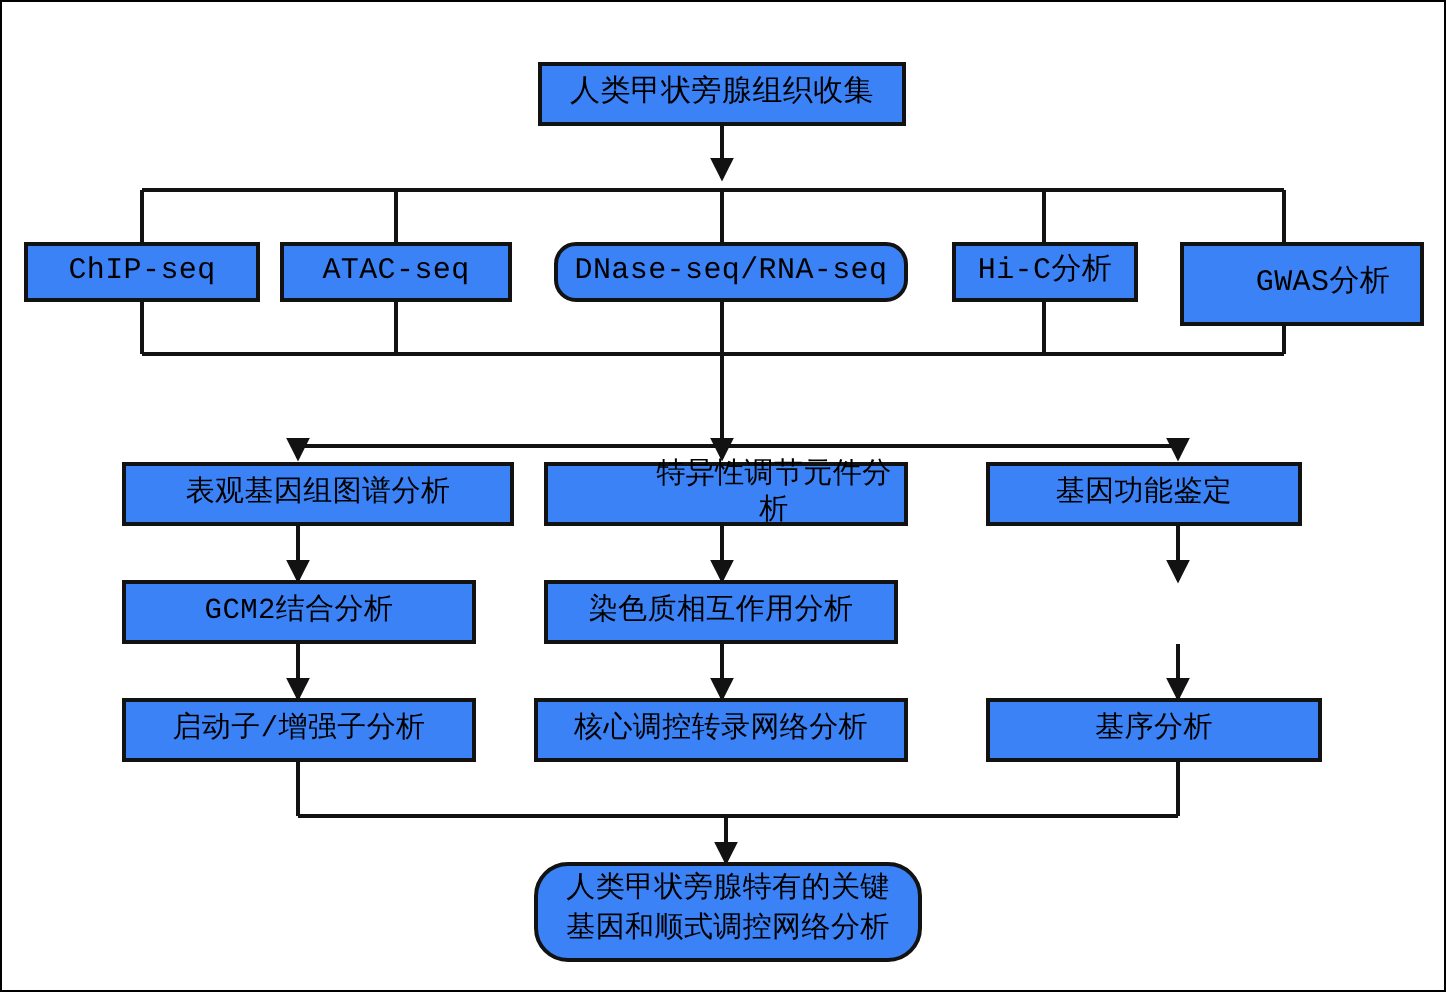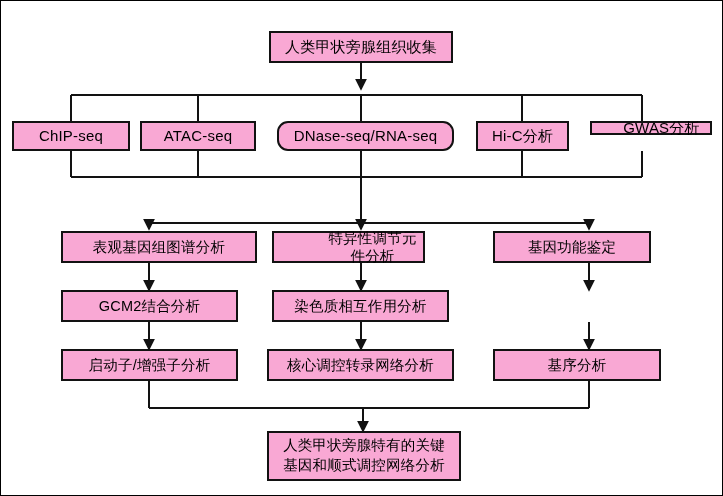--- a/index.html
+++ b/index.html
@@ -20,34 +20,35 @@
   }
   #svg-layer {
     position: absolute;
     left: 0; top: 0;
     width: 723px;
     height: 496px;
   }
   .node {
     position: absolute;
     border: 2px solid #121212;
-    background: #f9a8d4;
+    background: #3b82f6;
     display: flex;
     align-items: center;
     justify-content: center;
     text-align: center;
     color: #000000;
     font-size: 14.5px;
     line-height: 1.25;
     letter-spacing: 0.2px;
     white-space: pre-line;
     z-index: 2;
+    font-family: Liberation Mono, monospace;
   }
   .node.latin { font-size: 15px; }
-  .node.two-line { font-size: 14.5px; line-height: 1.35; }
+  .node.two-line { font-size: 14.5px; line-height: 1.35; border-radius: 17px; }
 </style>
 </head>
 <body>
 
 <div id="canvas">
 
   <svg id="svg-layer" viewBox="0 0 723 496" xmlns="http://www.w3.org/2000/svg">
     <defs>
       <marker id="arrow" viewBox="0 0 10 10" refX="8.5" refY="5" markerWidth="6" markerHeight="6" orient="auto-start-reverse">
         <path d="M 0 0 L 10 5 L 0 10 z" fill="#121212"></path>
@@ -103,35 +104,35 @@
   </div>
   <div class="node latin" style="left:139px; top:120px; width:116px; height:30px;">
     <span>ATAC-seq</span>
   </div>
   <div class="node latin" style="left:276px; top:120px; width:177px; height:30px;border-radius:11px;">
     <span>DNase-seq/RNA-seq</span>
   </div>
   <div class="node latin" style="left:475px; top:120px; width:93px; height:30px;">
     <span>Hi-C分析</span>
   </div>
-  <div class="node latin" style="left:589px; top:120px; width:122px; height:14px;padding-left:21px;">
+  <div class="node latin" style="left:589px; top:120px; width:122px; height:42px;padding-left:21px;">
     <span>GWAS分析</span>
   </div>
 
   <div class="node" style="left:60px; top:230px; width:196px; height:32px;">
     <span>表观基因组图谱分析</span>
   </div>
   <div class="node" style="left:60px; top:289px; width:177px; height:32px;">
     <span>GCM2结合分析</span>
   </div>
   <div class="node" style="left:60px; top:348px; width:177px; height:32px;">
     <span>启动子/增强子分析</span>
   </div>
 
-  <div class="node" style="left:271px; top:230px; width:153px; height:32px;padding-left:48px;">
+  <div class="node" style="left:271px; top:230px; width:182px; height:32px;padding-left:48px;">
     <span>特异性调节元件分析</span>
   </div>
   <div class="node" style="left:271px; top:289px; width:177px; height:32px;">
     <span>染色质相互作用分析</span>
   </div>
   <div class="node" style="left:266px; top:348px; width:187px; height:32px;">
     <span>核心调控转录网络分析</span>
   </div>
 
   <div class="node" style="left:492px; top:230px; width:158px; height:32px;">

